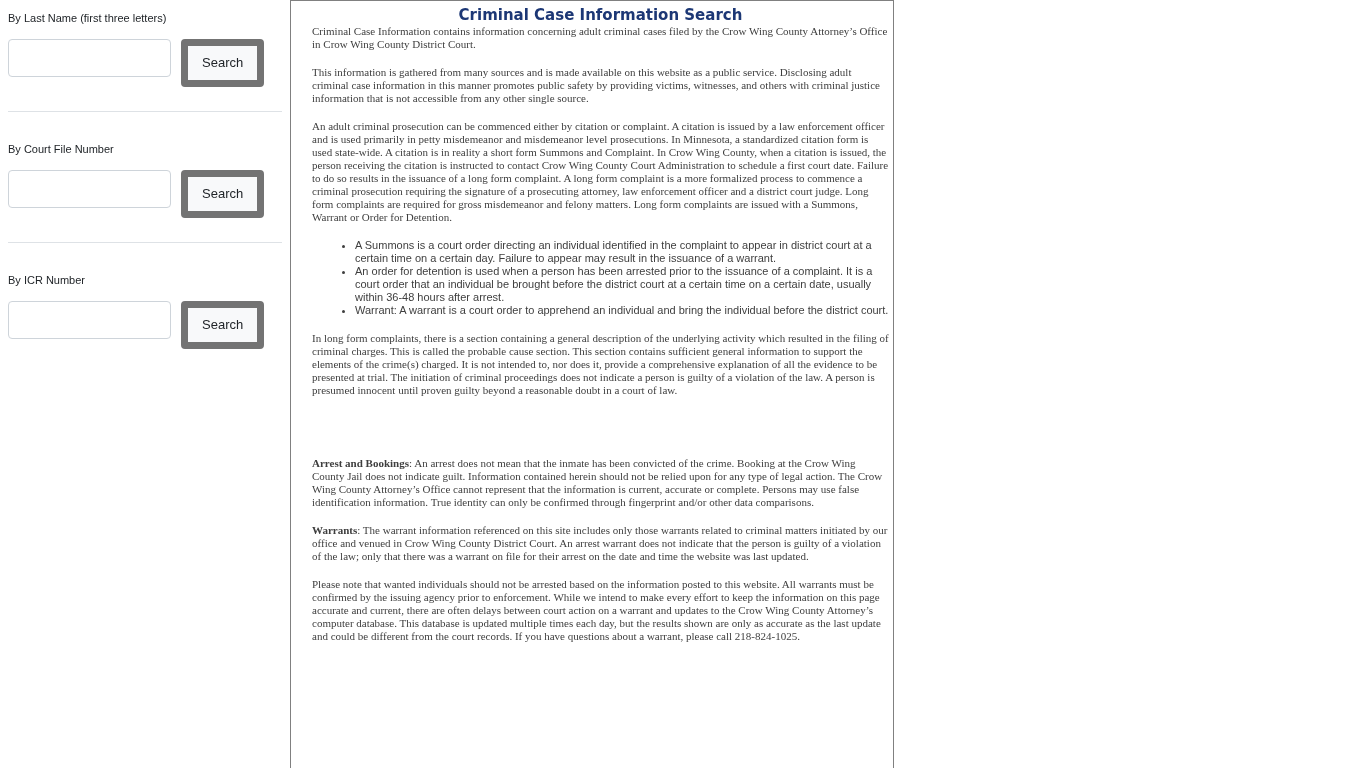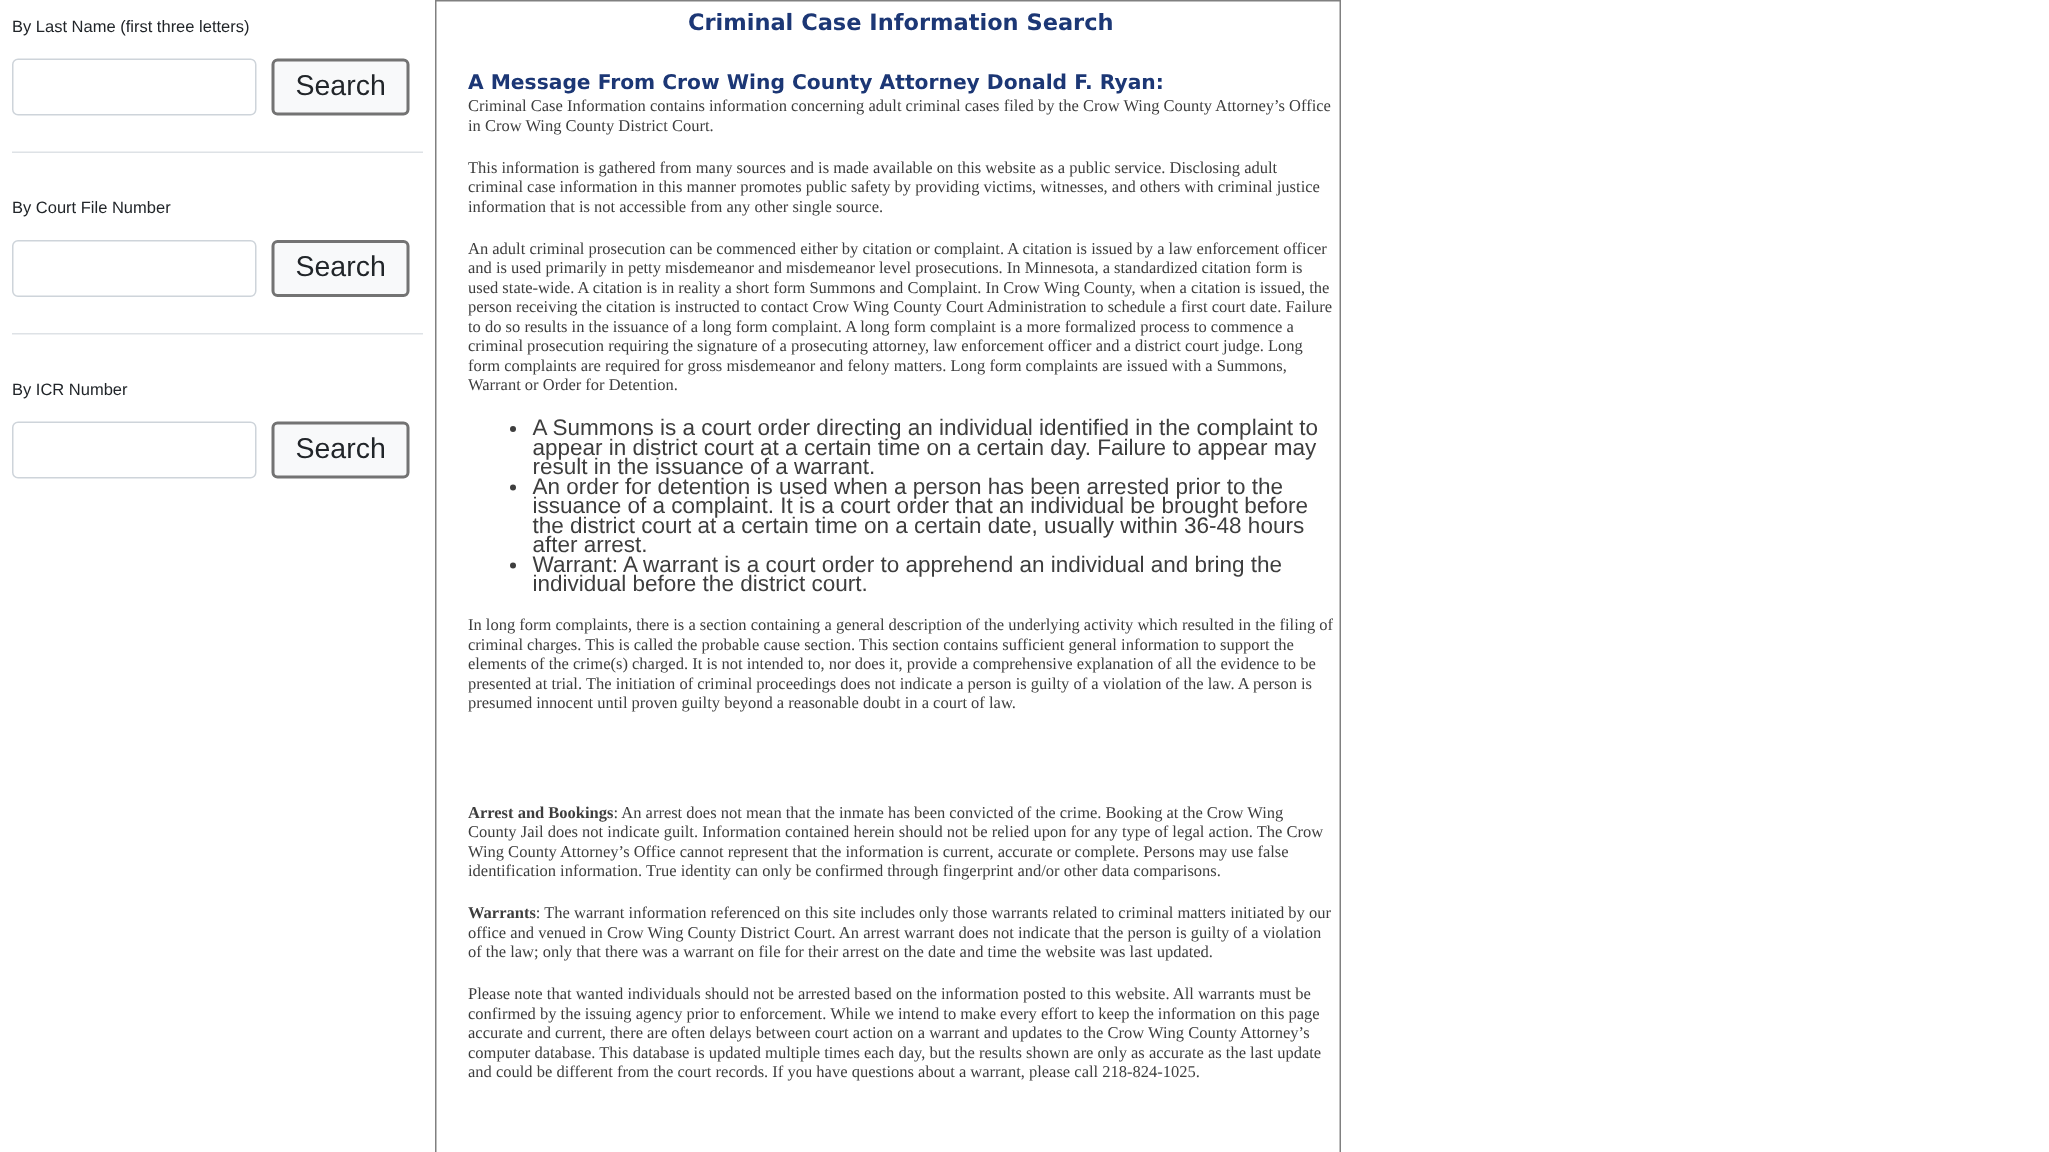--- a/index.html
+++ b/index.html
@@ -39,24 +39,24 @@
     padding: 6px 12px;
     font-size: 15px;
     color: #212529;
     font-family: inherit;
     outline: none;
     background: #fff;
   }
   .search-btn {
     margin-left: 10px;
     background: #f8f9fa;
-    border: 2px solid #737373;
+    border: 7px solid #737373;
     border-radius: 4px;
     padding: 7px 14px;
-    font-size: 19px;
+    font-size: 13px;
     line-height: 20px;
     color: #212529;
     font-family: inherit;
     cursor: pointer;
   }
   hr.divider {
     border: none;
     border-top: 1px solid #dee2e6;
     margin: 24px 0 28px 0;
   }
@@ -98,21 +98,21 @@
   }
   .body-copy p.first {
     margin-top: 0;
   }
   .body-copy p.gap-lg {
     margin-top: 60px;
   }
   ul.bullets {
     margin: 15px 0 0 0;
     padding-left: 43px;
-    font-size: 15px;
+    font-size: 11px;
     line-height: 13px;
     color: #3e3e3e;
   }
   ul.bullets li { margin: 0; }
   b.lead { font-weight: bold; }
 </style>
 </head>
 <body>
 
 <div class="sidebar">
@@ -146,21 +146,20 @@
   </div>
 
 </div>
 
 <div class="main-panel">
 
   <div class="page-title">
     <div>Criminal Case Information Search</div>
   </div>
 
-  <div class="msg-heading">A Message From Crow Wing County Attorney Donald F. Ryan:</div>
 
   <div class="body-copy">
     <p class="first">Criminal Case Information contains information concerning adult criminal cases filed by the Crow Wing County Attorney’s Office in Crow Wing County District Court.</p>
 
     <p>This information is gathered from many sources and is made available on this website as a public service. Disclosing adult criminal case information in this manner promotes public safety by providing victims, witnesses, and others with criminal justice information that is not accessible from any other single source.</p>
 
     <p>An adult criminal prosecution can be commenced either by citation or complaint. A citation is issued by a law enforcement officer and is used primarily in petty misdemeanor and misdemeanor level prosecutions. In Minnesota, a standardized citation form is used state-wide. A citation is in reality a short form Summons and Complaint. In Crow Wing County, when a citation is issued, the person receiving the citation is instructed to contact Crow Wing County Court Administration to schedule a first court date. Failure to do so results in the issuance of a long form complaint. A long form complaint is a more formalized process to commence a criminal prosecution requiring the signature of a prosecuting attorney, law enforcement officer and a district court judge. Long form complaints are required for gross misdemeanor and felony matters. Long form complaints are issued with a Summons, Warrant or Order for Detention.</p>
 
     <ul class="bullets">
       <li>A Summons is a court order directing an individual identified in the complaint to appear in district court at a certain time on a certain day. Failure to appear may result in the issuance of a warrant.</li>

